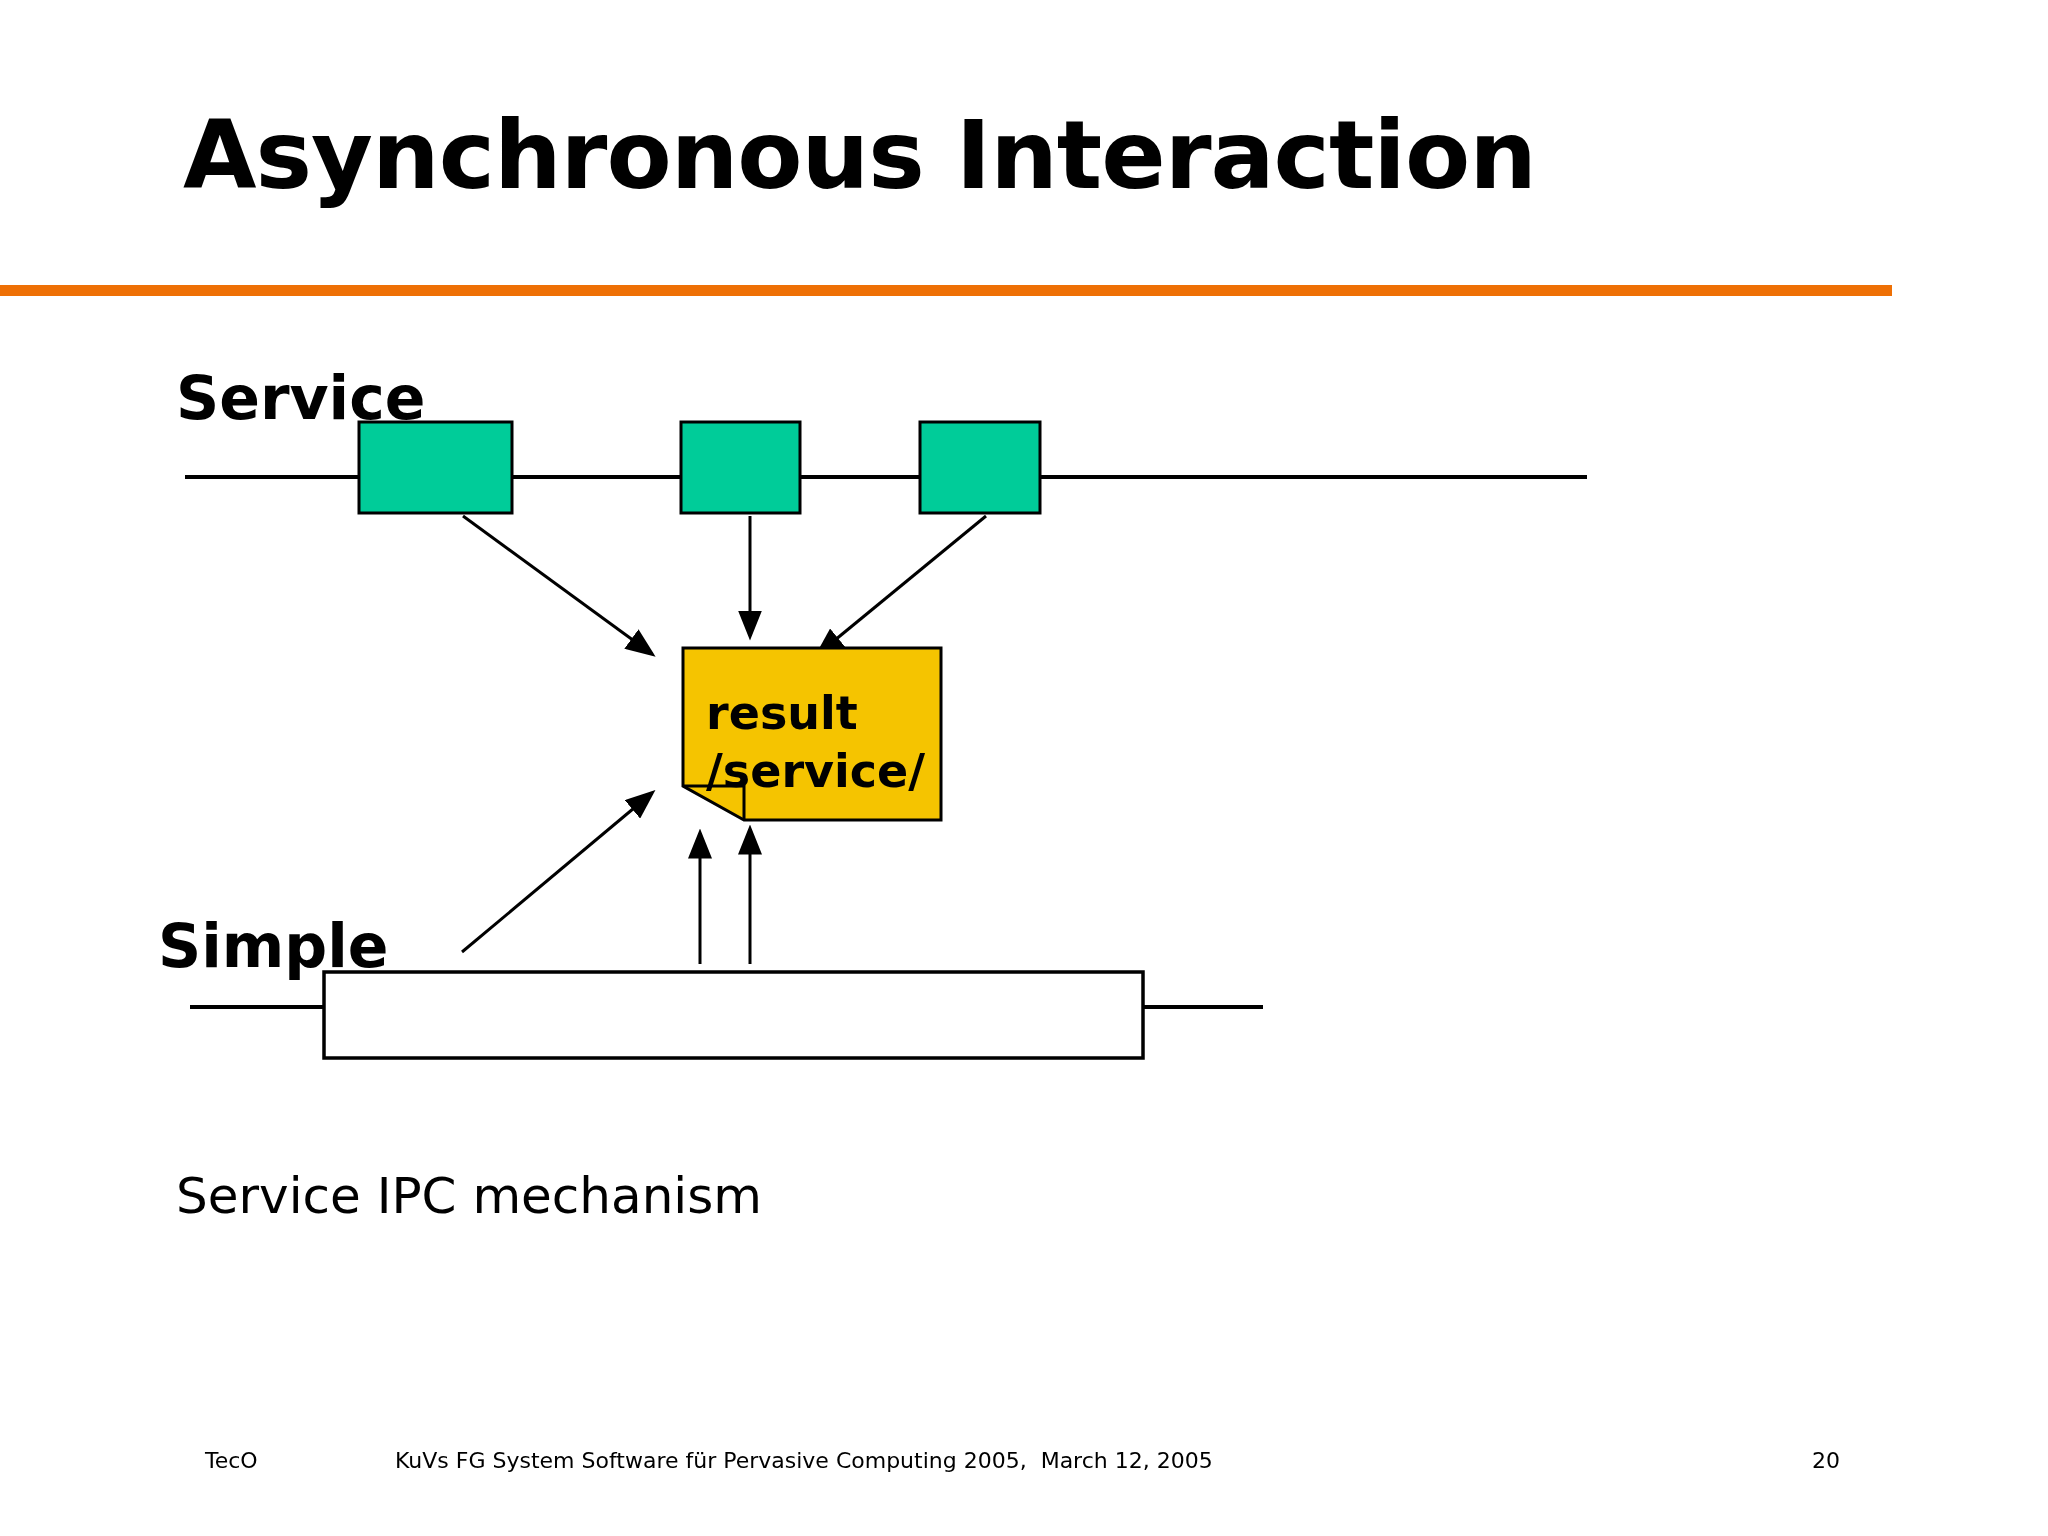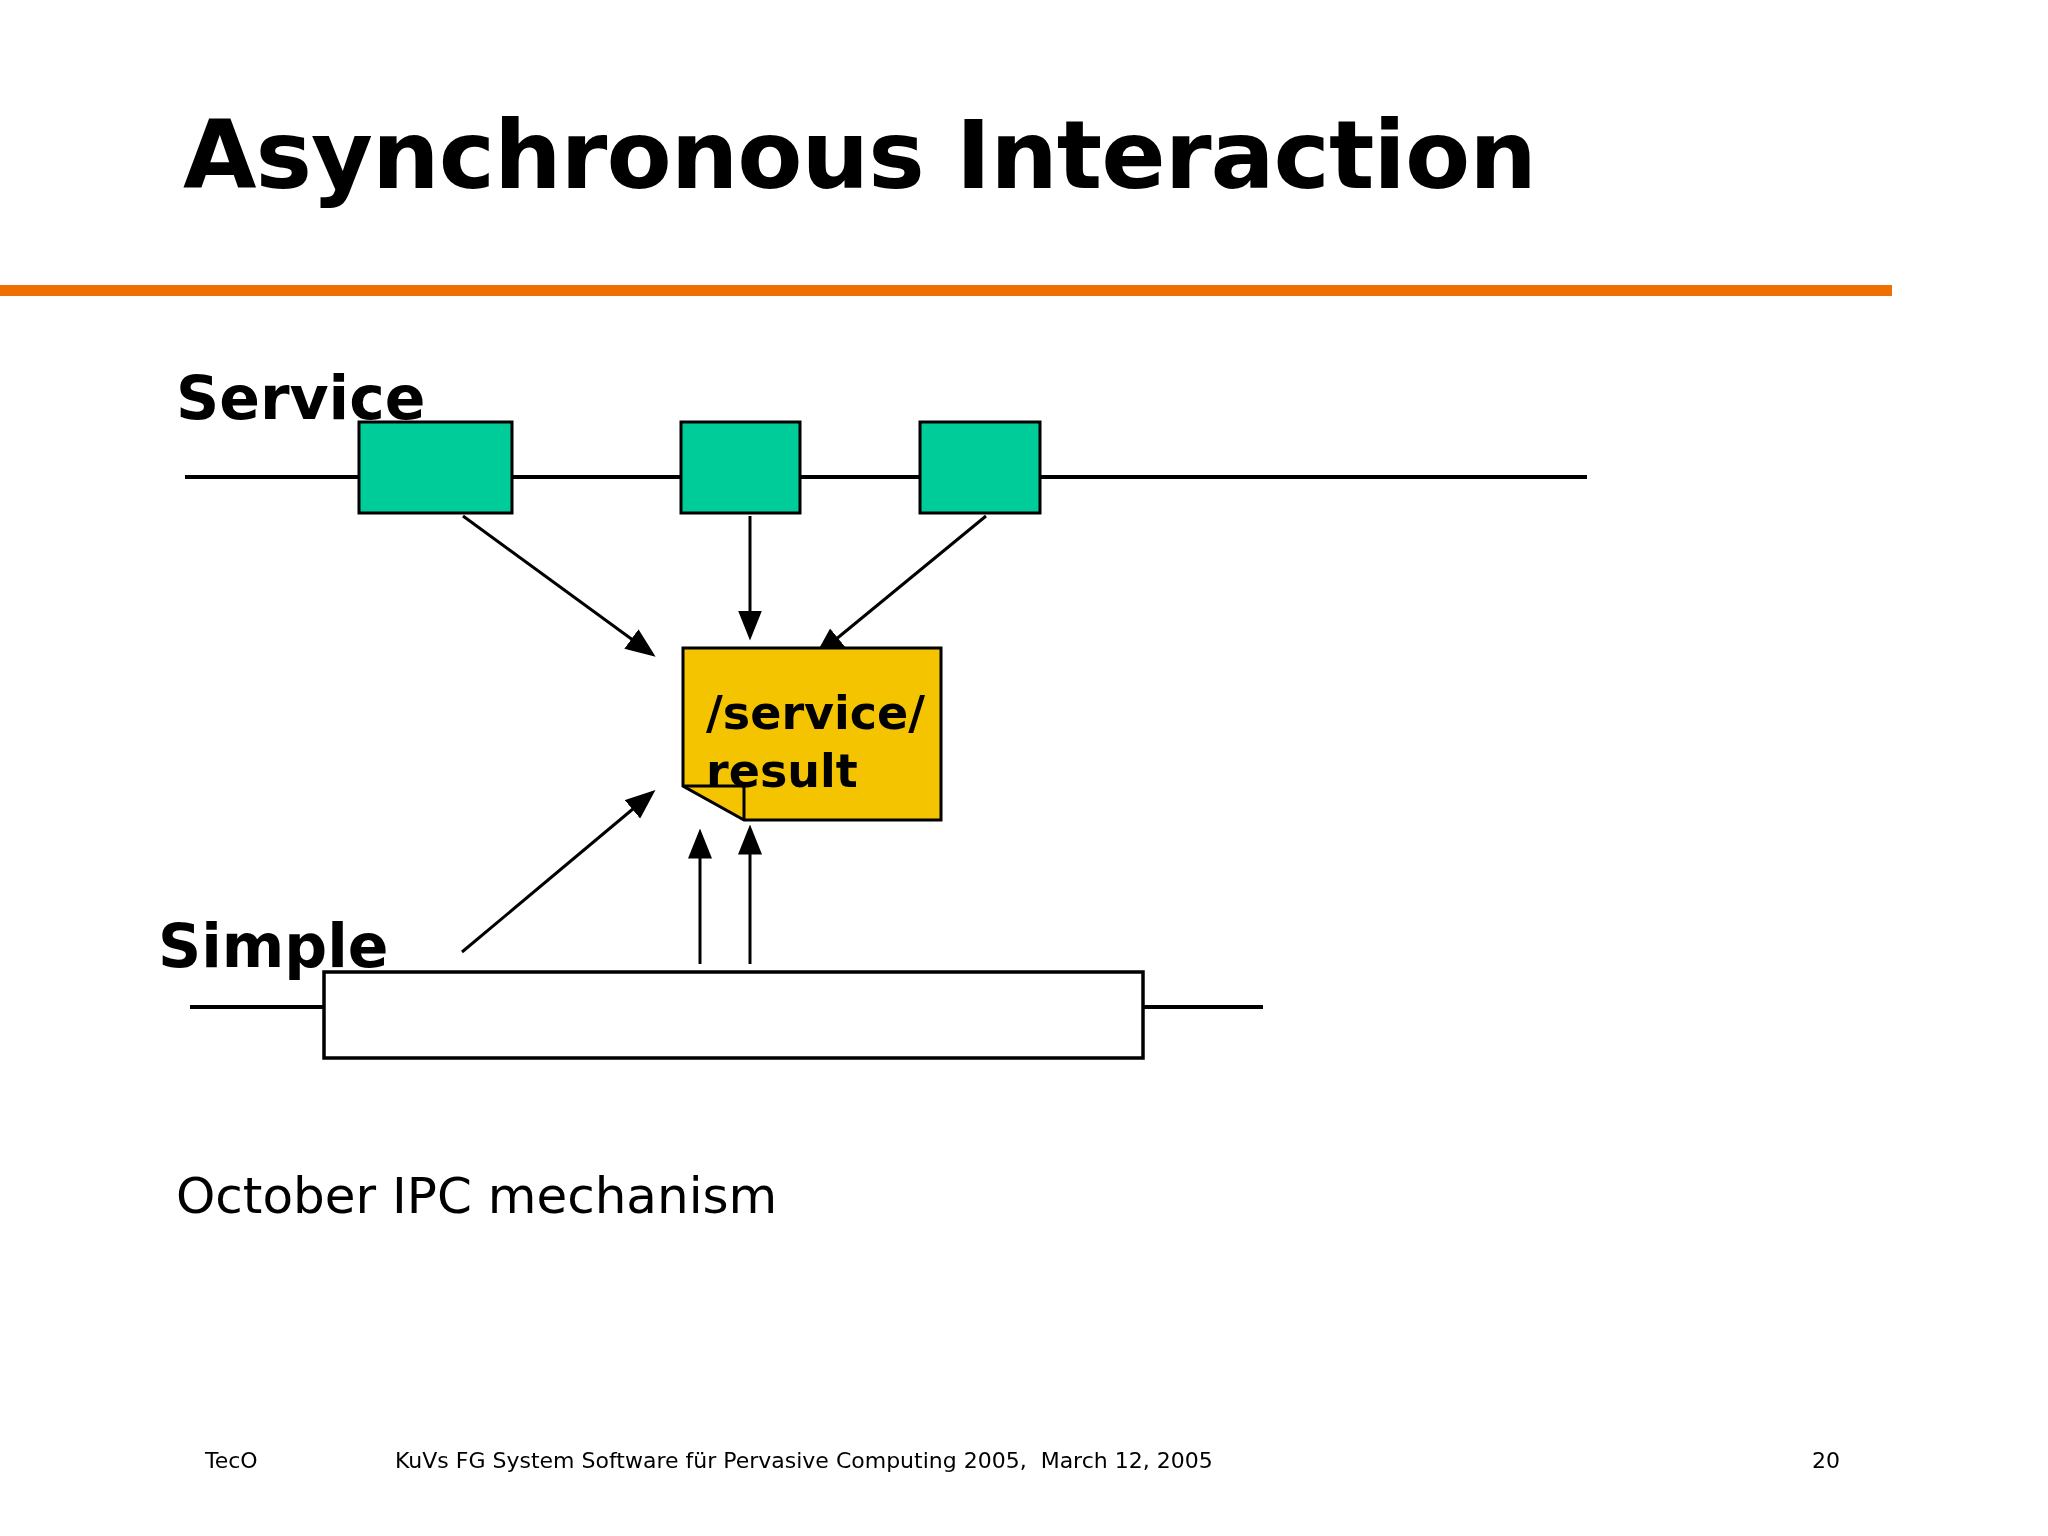--- a/index.html
+++ b/index.html
@@ -63,25 +63,25 @@
 
     <line x1="462" y1="952" x2="652" y2="793" stroke="#000" stroke-width="3" marker-end="url(#arr)"></line>
     <line x1="700" y1="964" x2="700" y2="833" stroke="#000" stroke-width="3" marker-end="url(#arr)"></line>
     <line x1="750" y1="964" x2="750" y2="829" stroke="#000" stroke-width="3" marker-end="url(#arr)"></line>
 
     <polygon points="683,648 941,648 941,820 744,820 683,786" stroke="#000" stroke-width="3" stroke-linejoin="miter" fill="#F5C400"></polygon>
     <polyline points="683,786 744,786 744,820" fill="none" stroke="#000" stroke-width="3"></polyline>
   </svg>
 
   <div class="abs note-text">
+    <div>result</div>
     <div>/service/</div>
-    <div>result</div>
   </div>
 
-  <div class="abs caption">October IPC mechanism</div>
+  <div class="abs caption">Service IPC mechanism</div>
 
   <div class="footer">
     <span class="footer-left">TecO</span>
     <span class="footer-center">KuVs FG System Software für Pervasive Computing 2005,  March 12, 2005</span>
     <span class="footer-page">20</span>
   </div>
 
 </div>
 
 </body></html>

